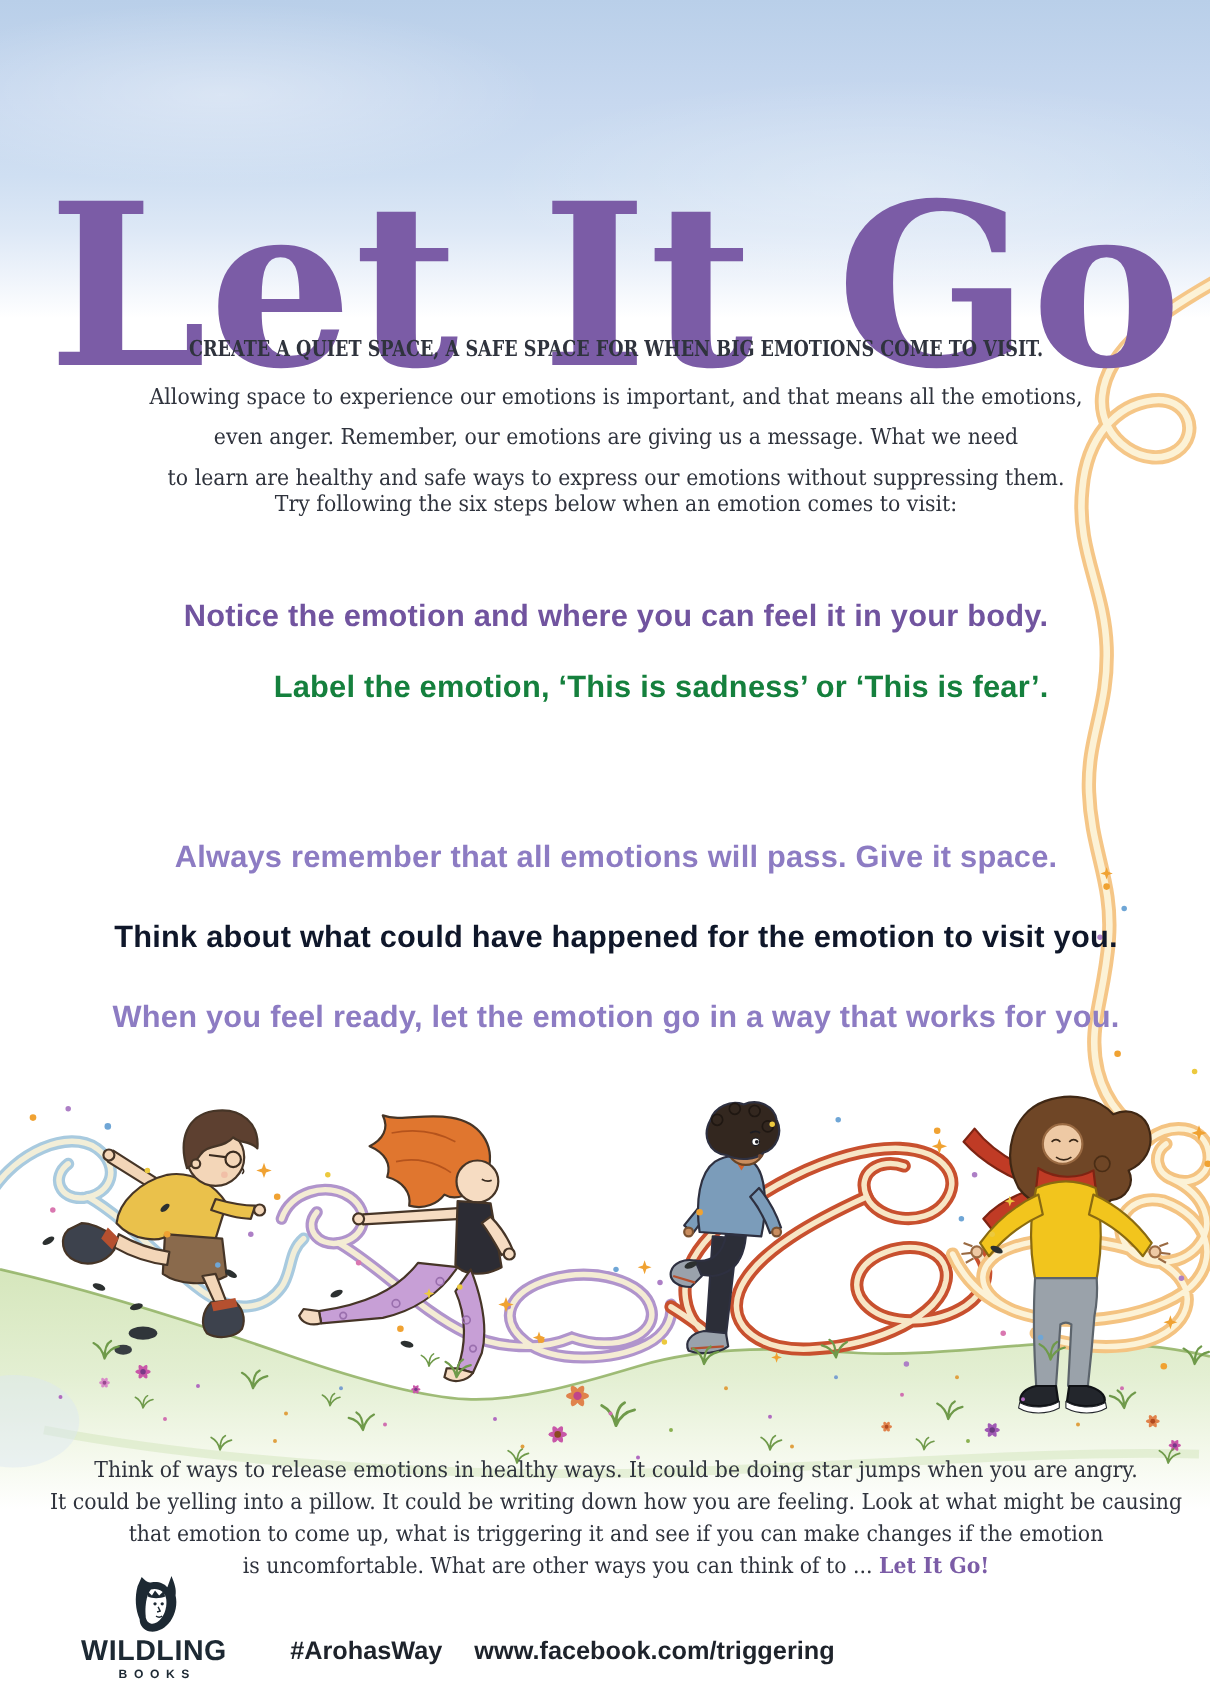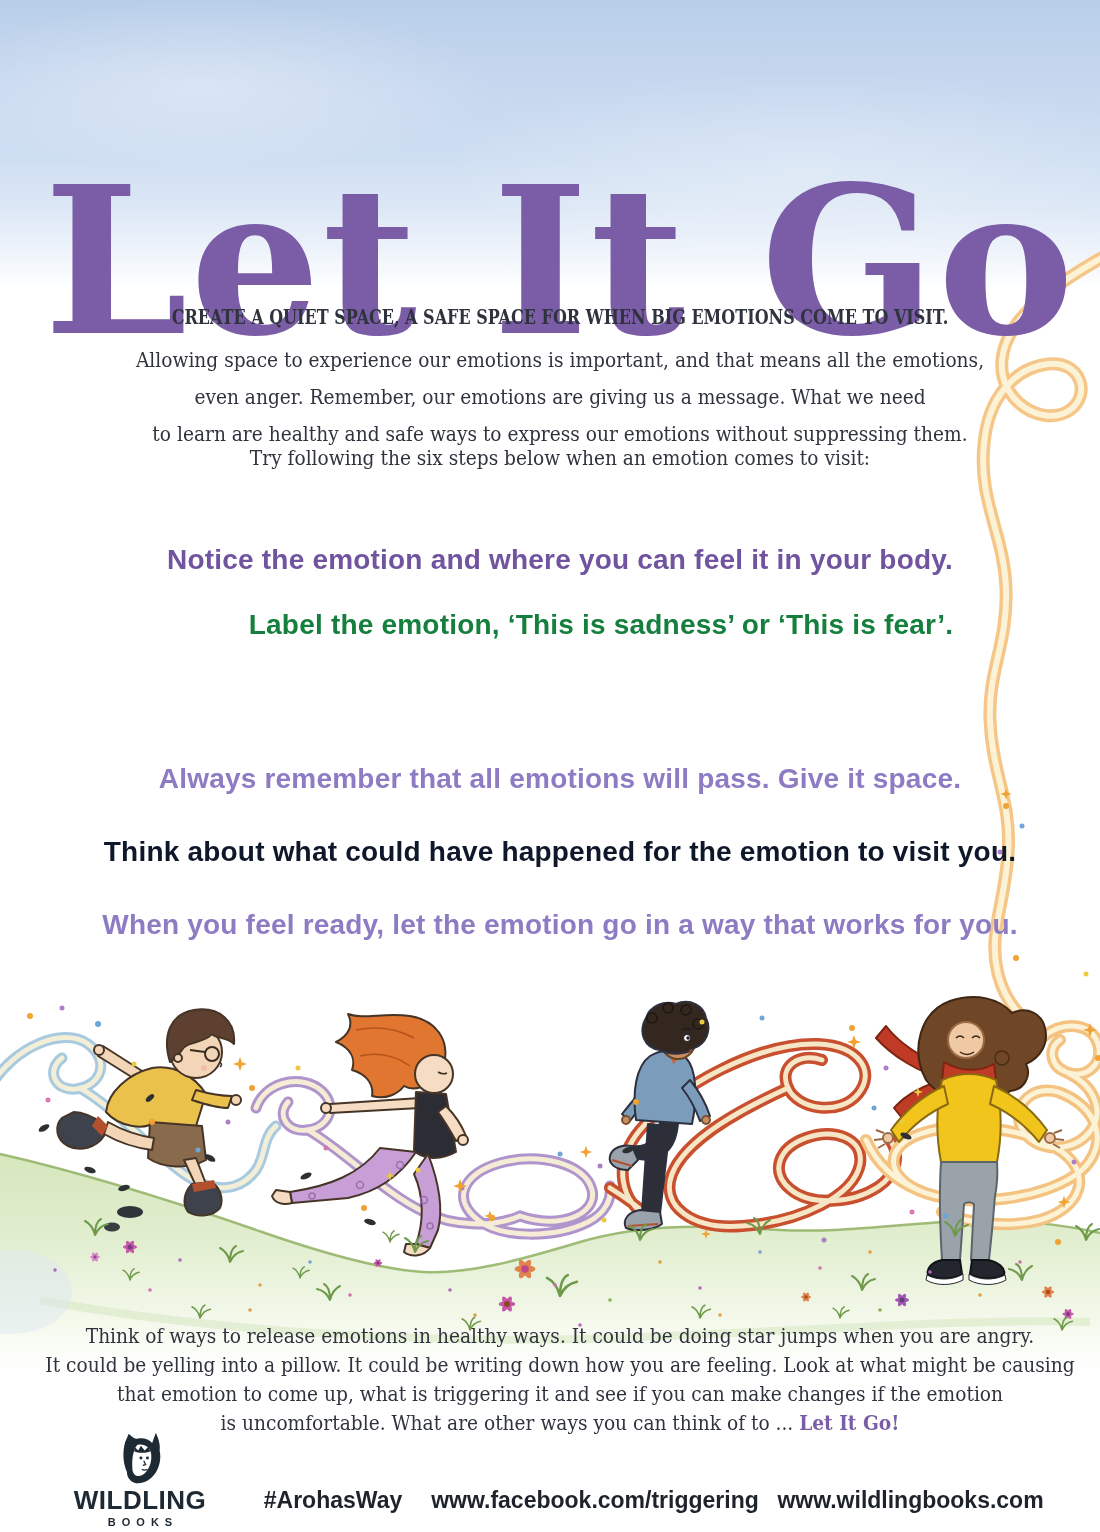--- a/index.html
+++ b/index.html
@@ -437,14 +437,13 @@
       <path d="M24,18 L28,22 L31,17 L35,22 L39,18 L41,23 C36,25 28,25 24,23 Z" fill="#1d2933"></path>
       <circle cx="31" cy="30" r="1.6" fill="#1d2933"></circle>
         <circle cx="38" cy="30" r="1.6" fill="#1d2933"></circle>
       <path d="M34,33 l2,4 l-3,1 M32,42 q3,2 6,0" fill="none" stroke="#1d2933" stroke-width="1.4"></path>
     </svg>
     <div class="brand-name">WILDLING</div>
     <div class="brand-sub">BOOKS</div>
   </div>
   <div class="footer-link hashtag">#ArohasWay</div>
   <div class="footer-link fb">www.facebook.com/triggering</div>
-  <div class="footer-link web">www.wildlingbooks.com</div>
 </div>
 
 </body></html>

